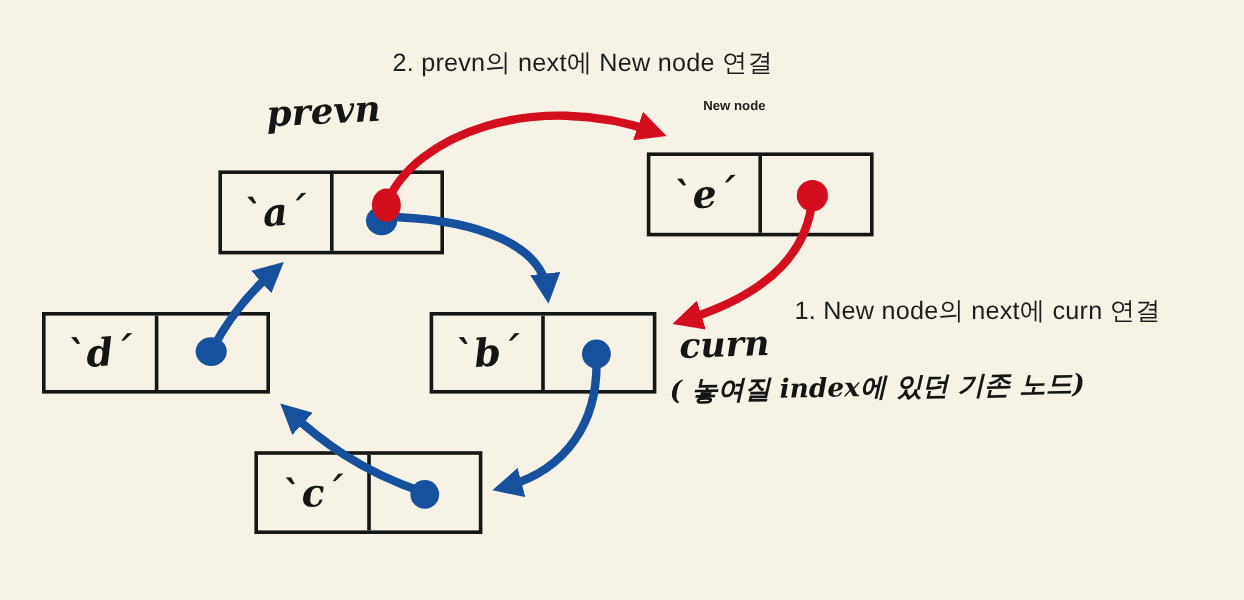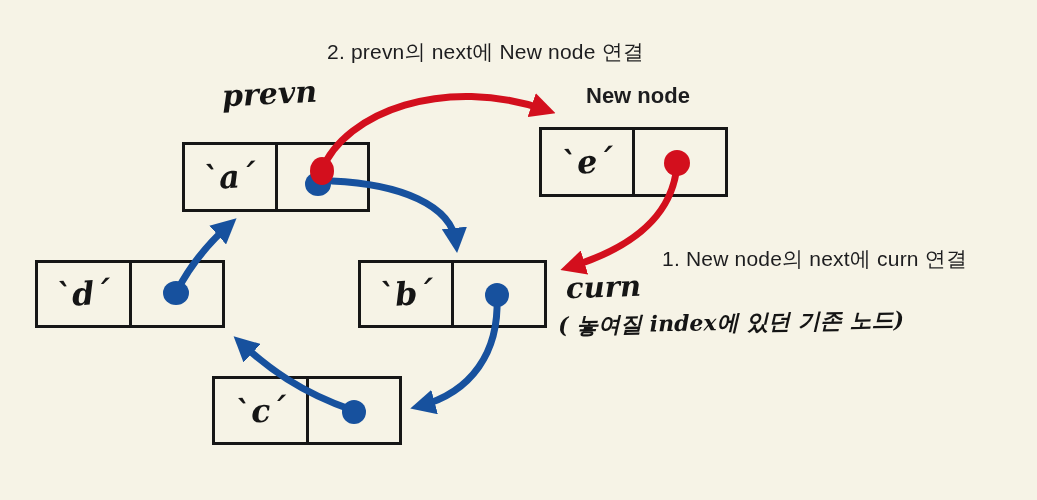--- a/index.html
+++ b/index.html
@@ -21,21 +21,21 @@
     font-size: 21px;
     letter-spacing: 0.2px;
     color: #1d1d1f;
     white-space: nowrap;
   }
   .caption.step2 { left: 327px; top: 38px; }
   .caption.step1 { left: 662px; top: 245px; }
   .newnode-label {
     position: absolute;
     left: 586px; top: 83px;
-    font-size: 22px;
+    font-size: 11px;
     font-weight: 700;
     white-space: nowrap;
   }
   .hand {
     position: absolute;
     font-family: "DejaVu Serif", "Liberation Serif", serif;
     font-style: italic;
     font-weight: 700;
     color: #151515;
     white-space: nowrap;

